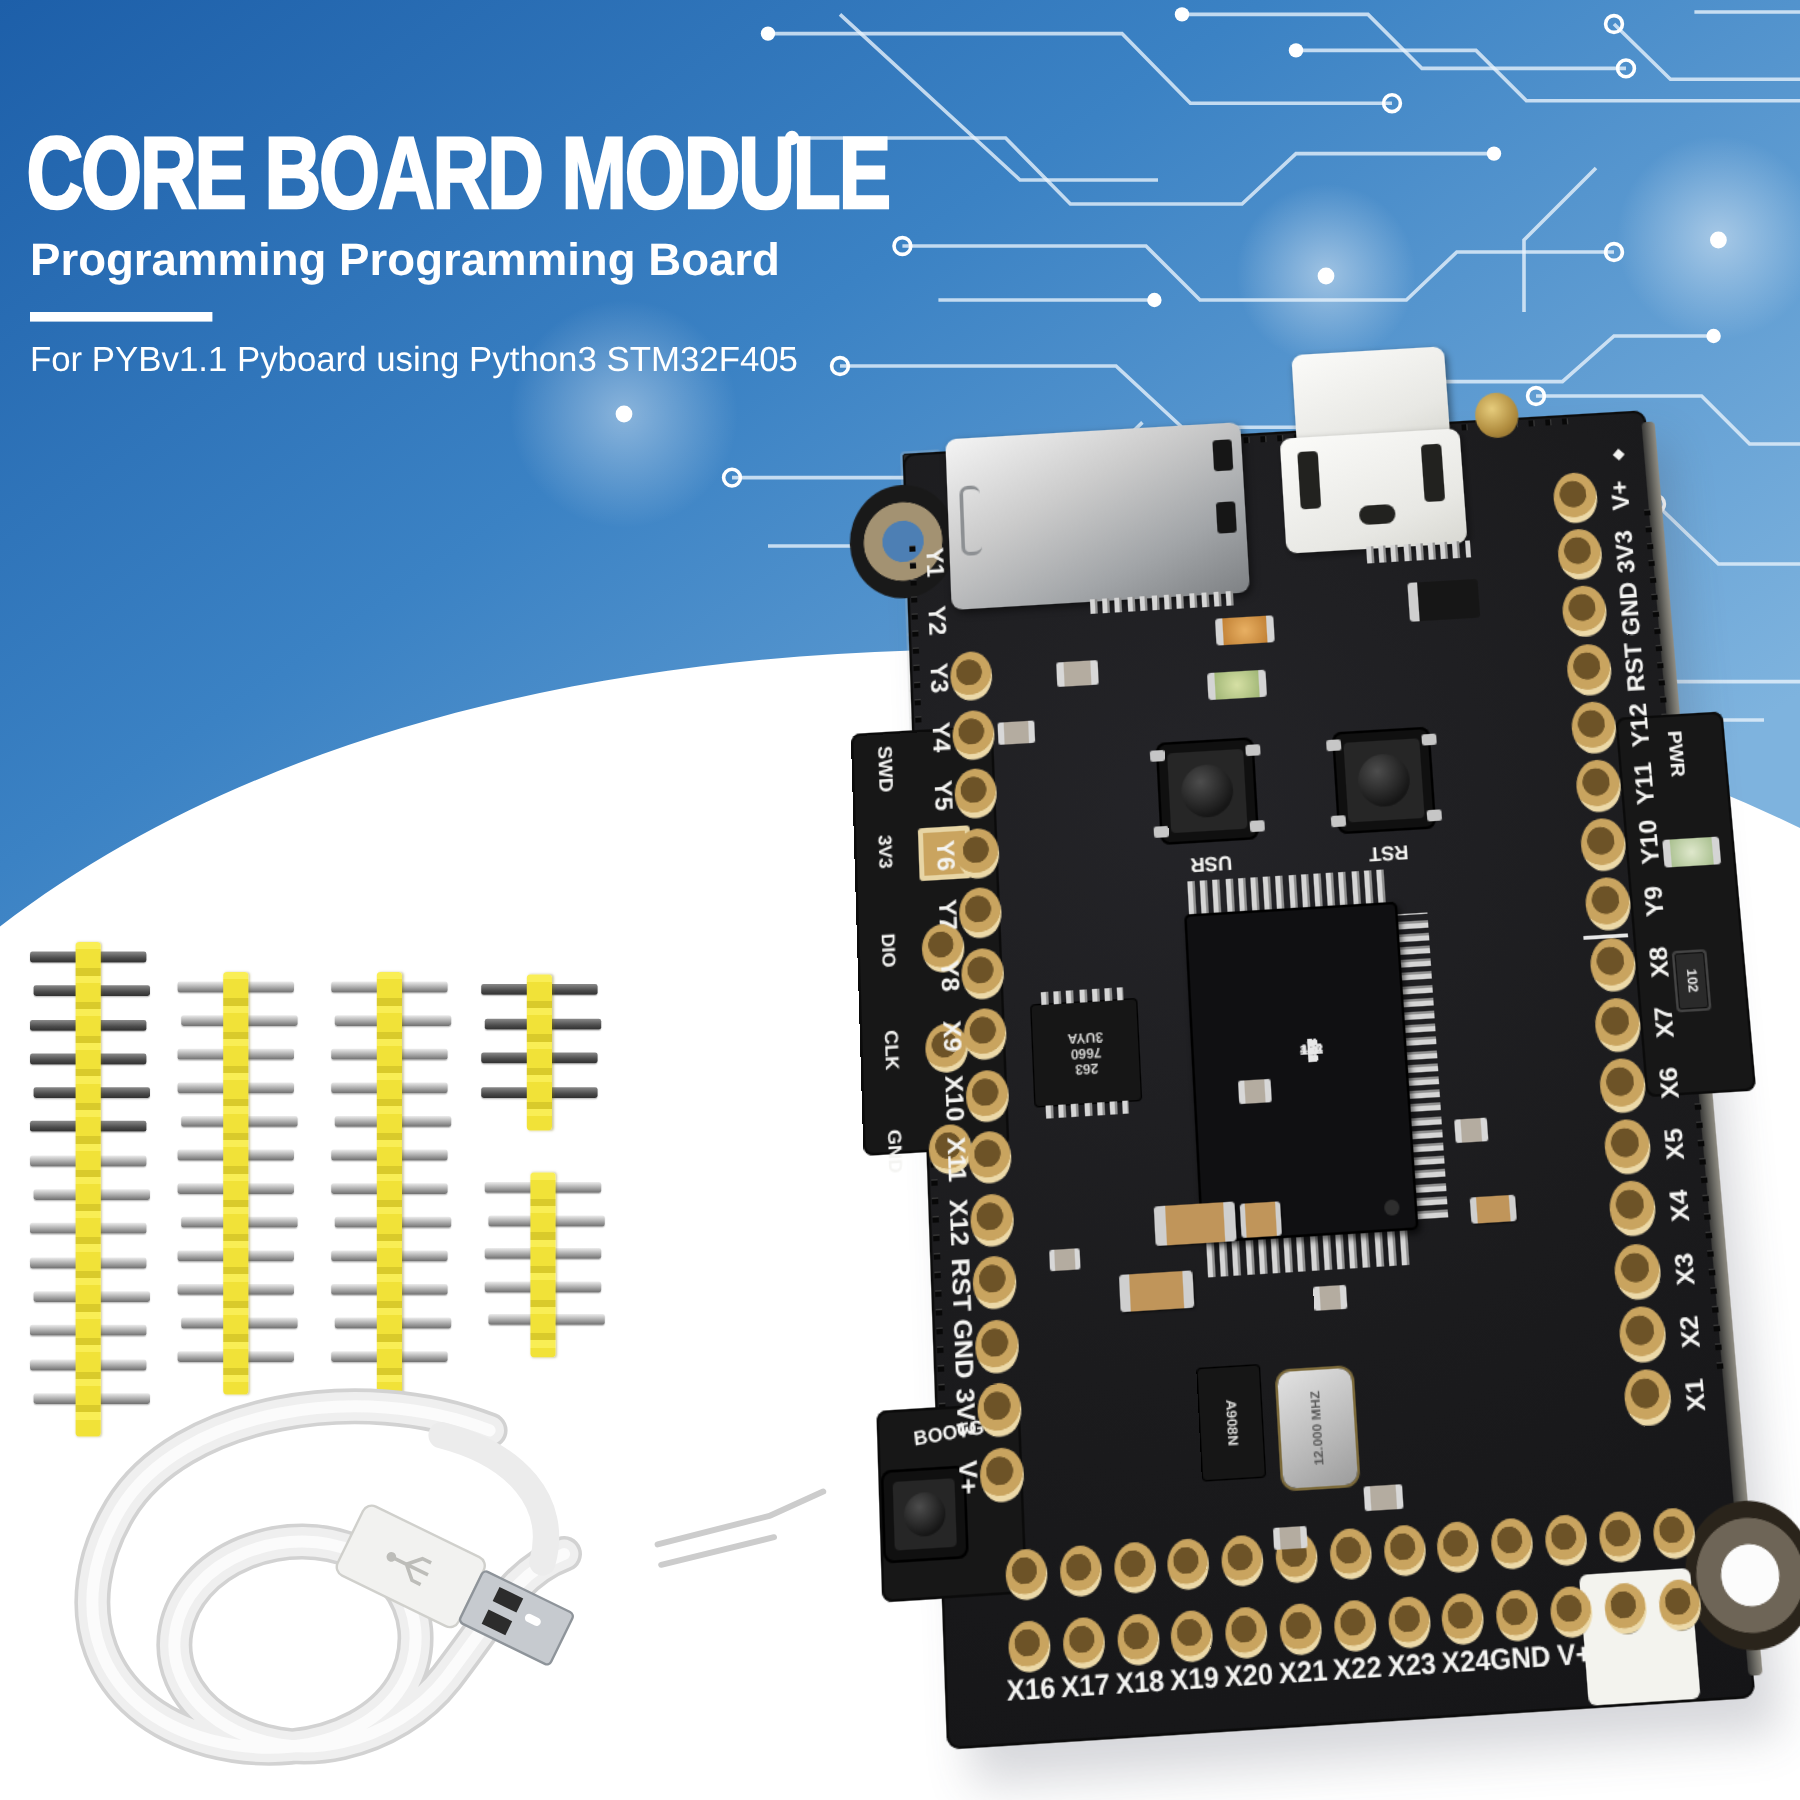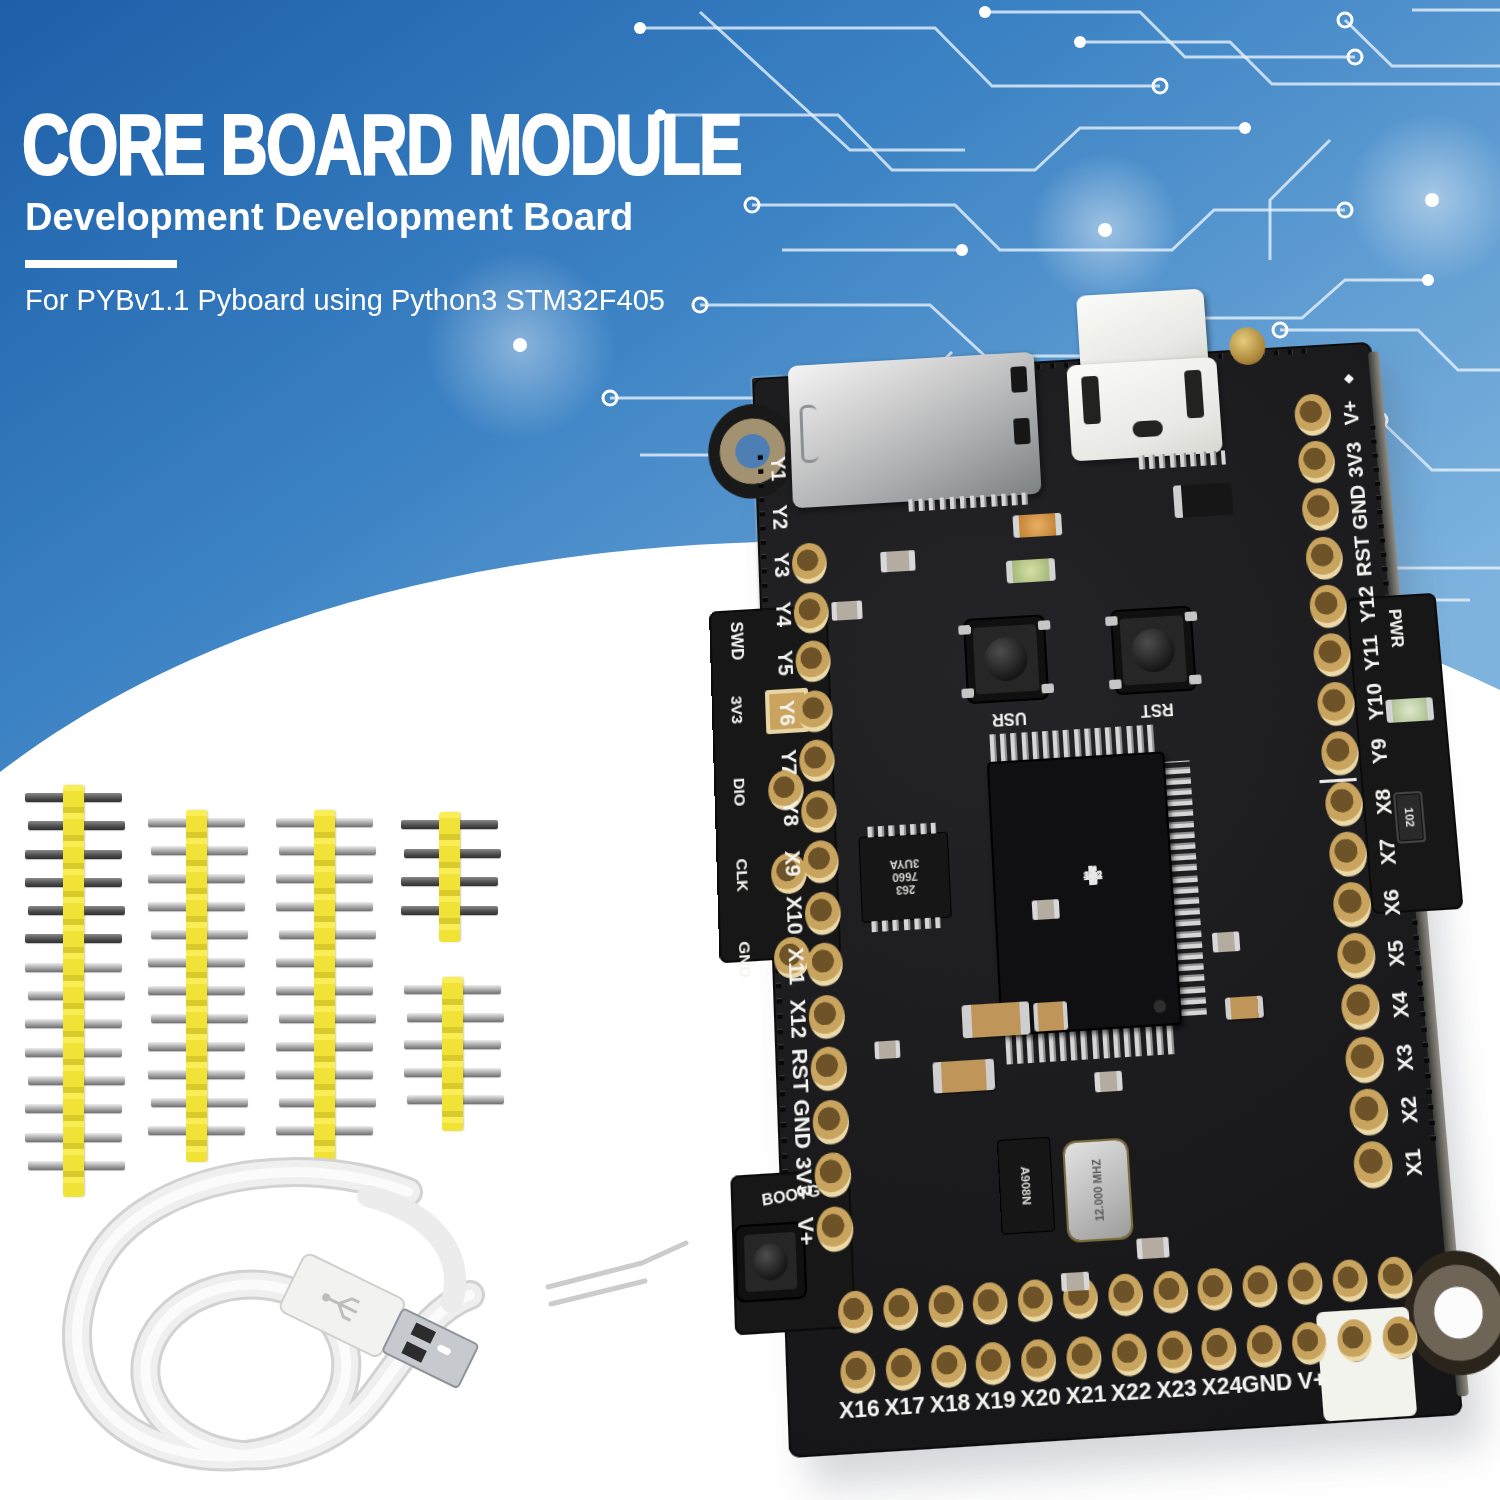--- a/index.html
+++ b/index.html
@@ -156,21 +156,21 @@
           <circle cx="1380" cy="420" r="7"></circle>
         <circle cx="1356" cy="600" r="7"></circle>
           <circle cx="1160" cy="86" r="7"></circle>
         <circle cx="1215" cy="648" r="7"></circle>
       </g>
     </g>
   </svg>
 
   <div class="banner">
     <h1>CORE BOARD MODULE</h1>
-    <h2>Development Development Board</h2>
+    <h2>Programming Programming Board</h2>
     <div class="bar"></div>
     <div class="tag">For PYBv1.1 Pyboard using Python3 STM32F405</div>
   </div>
 
   <div id="strips">
       <div class="strip" style="left: 25px; top: 793px;">
         <div class="pin dark" style="margin-bottom: 19.3px;"></div>
         <div class="pin dark" style="margin-bottom: 19.3px; transform: translateX(3px);"></div>
         <div class="pin dark" style="margin-bottom: 19.3px;"></div>
         <div class="pin dark" style="margin-bottom: 19.3px;"></div>

